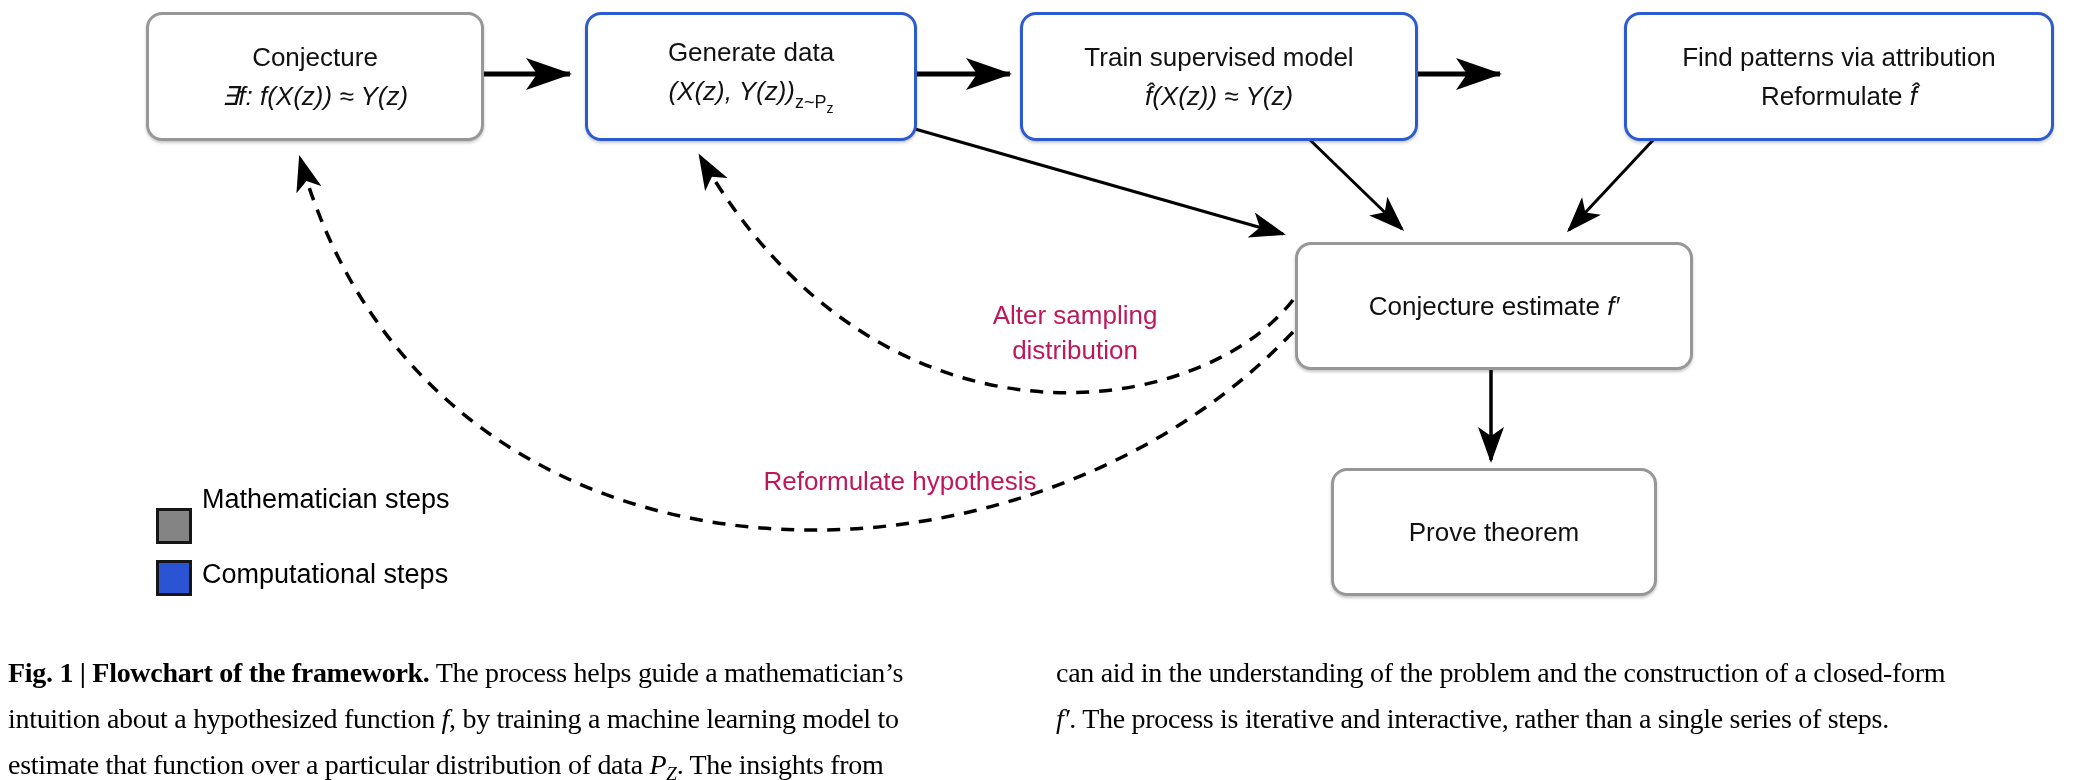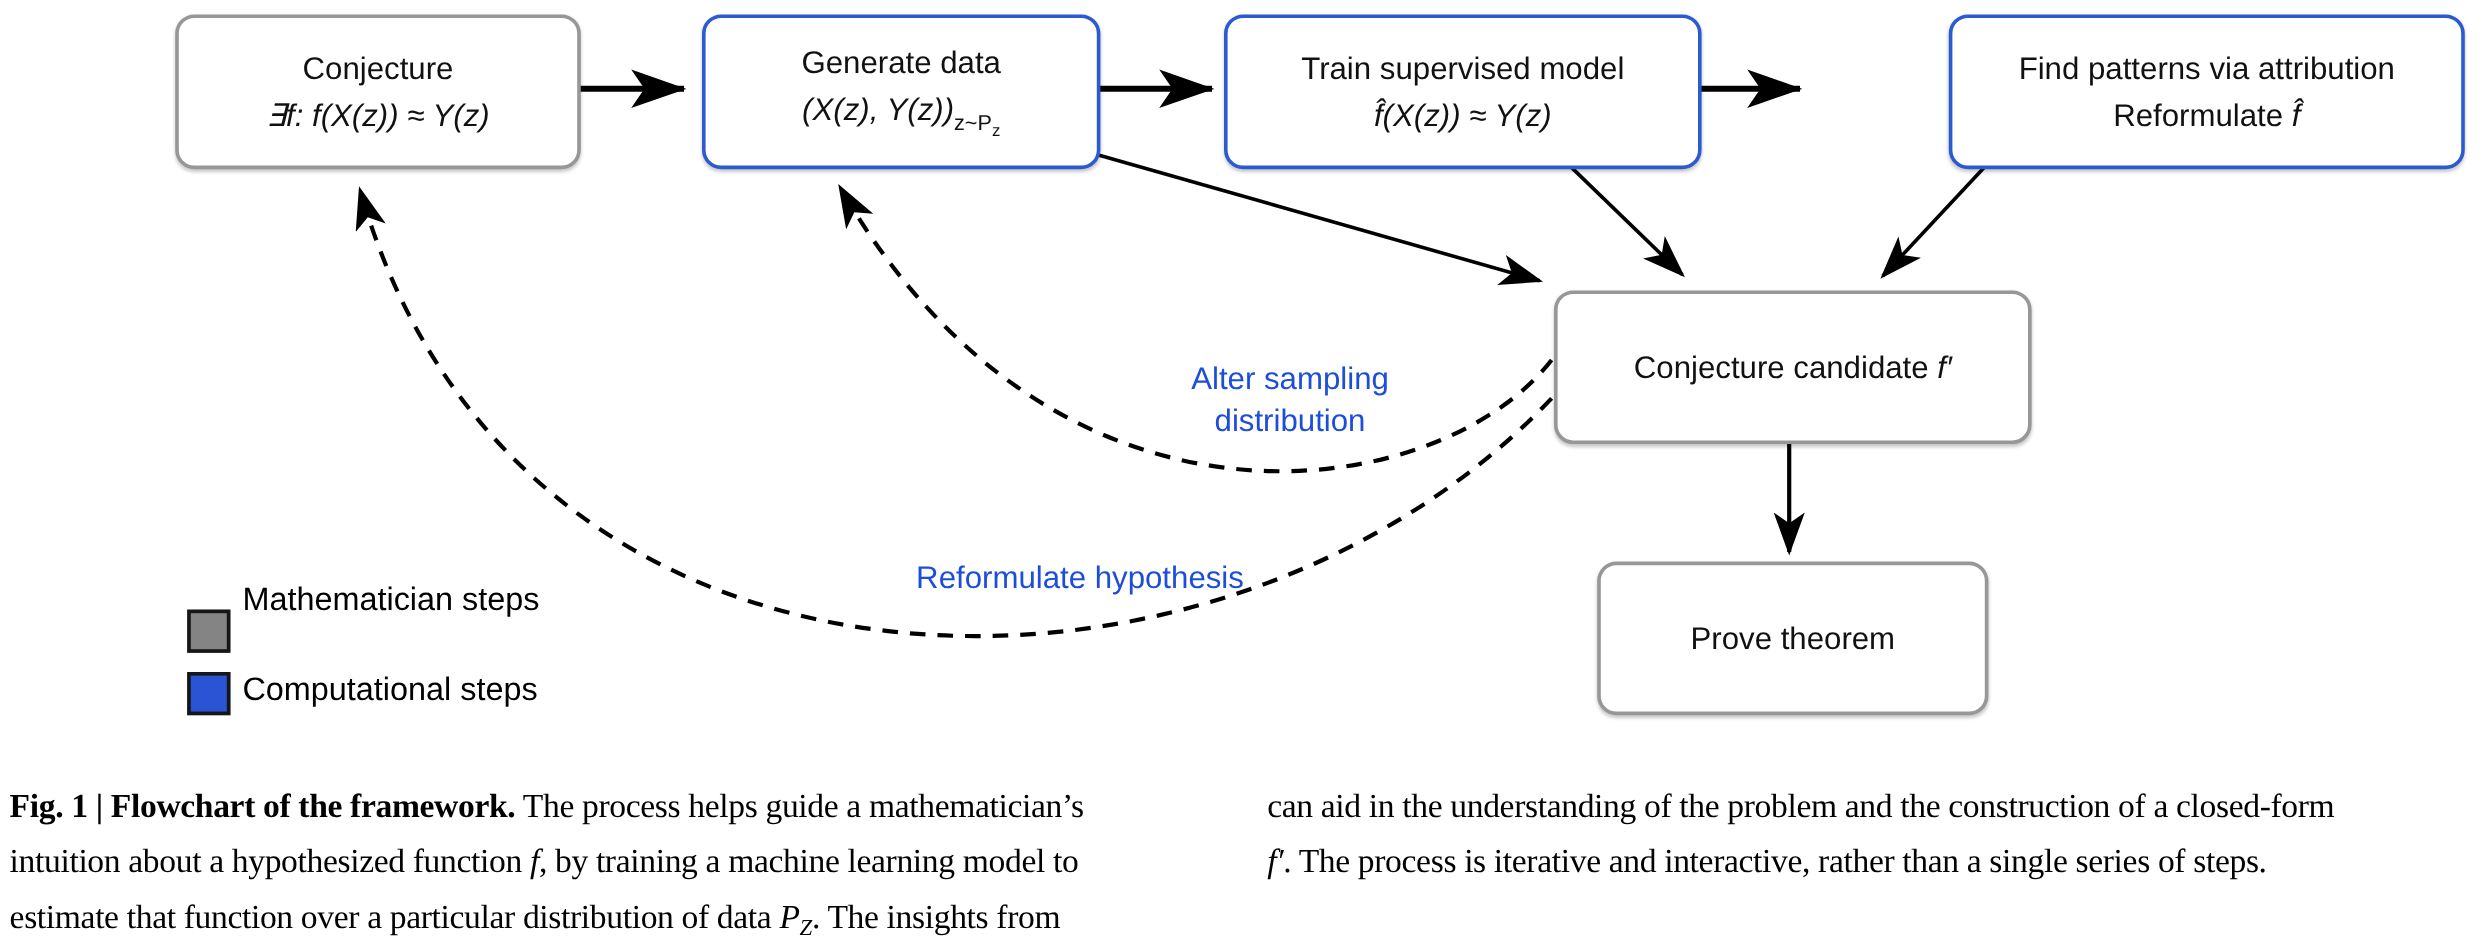--- a/index.html
+++ b/index.html
@@ -15,21 +15,21 @@
     display:flex; flex-direction:column; align-items:center; justify-content:center; gap:8px;
     font-size:26px; color:#111111; text-align:center;
     box-shadow:0 2px 3px rgba(0,0,0,0.22);
   }
   .box.blue { border-color:#2b5ad1; }
   .math { font-style:italic; }
   .sub { font-size:18px; vertical-align:-8px; }
   .subsub { font-size:14px; vertical-align:-5px; }
 
   .edge-label {
-    position:absolute; font-size:26px; color:#1d4ed8; text-align:center; line-height:35px;
+    position:absolute; font-size:26px; color:#be185d; text-align:center; line-height:35px;
   }
 
   .swatch { position:absolute; width:30px; height:30px; border:3px solid #161616; box-sizing:content-box; }
   .swatch.gray { background:#848484; }
   .swatch.blue { background:#2a54d3; }
   .legend-label { position:absolute; font-size:27px; color:#000000; white-space:nowrap; }
 
   .caption-col { position:absolute; color:#000000; }
   .cap-line {
     white-space:nowrap; font-family:"Liberation Serif", serif;
@@ -86,21 +86,21 @@
 
   <div class="box blue" style="left:1596px; top:12px; width:424px; height:123px;margin-left:28px;">
     <div>Find patterns via attribution</div>
     <div>
       <span>Reformulate </span><span class="math">f̂</span>
     </div>
   </div>
 
   <div class="box" style="left:1295px; top:242px; width:392px; height:122px;">
     <div>
-      <span>Conjecture candidate </span><span class="math">f′</span>
+      <span>Conjecture estimate </span><span class="math">f′</span>
     </div>
   </div>
 
   <div class="box" style="left:1331px; top:468px; width:320px; height:122px;">
     <div>Prove theorem</div>
   </div>
 
   <div class="edge-label" style="left:940px; top:298px; width:270px;">
     <div>Alter sampling</div>
     <div>distribution</div>

